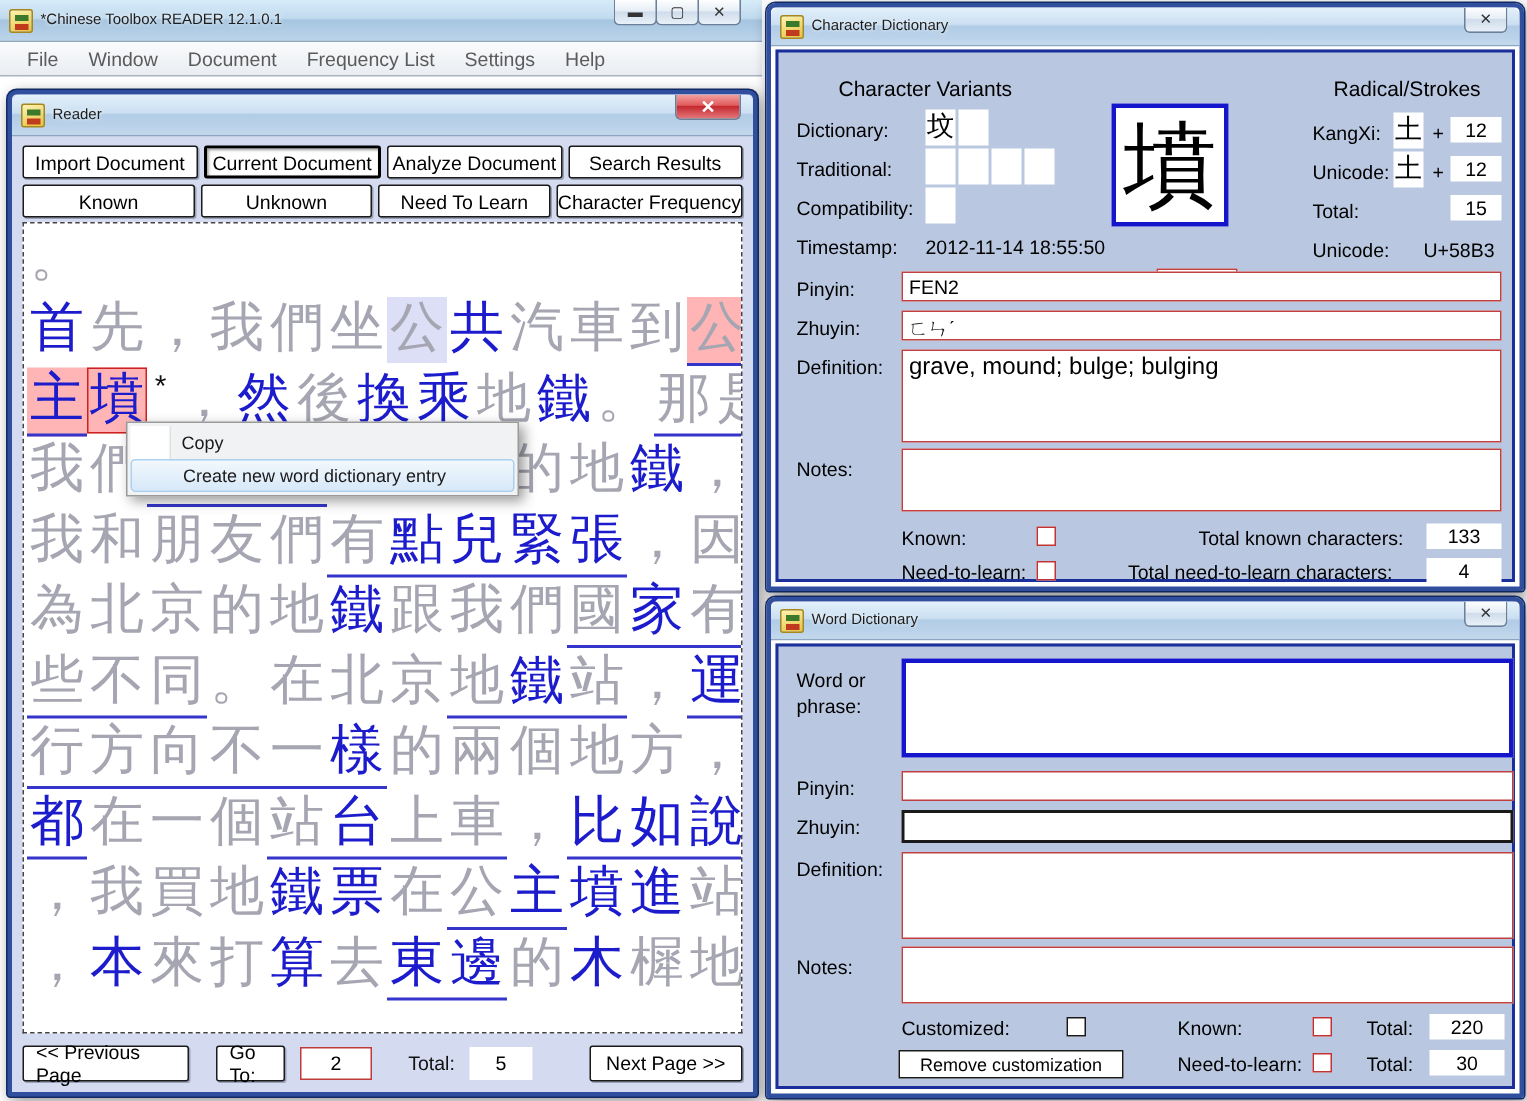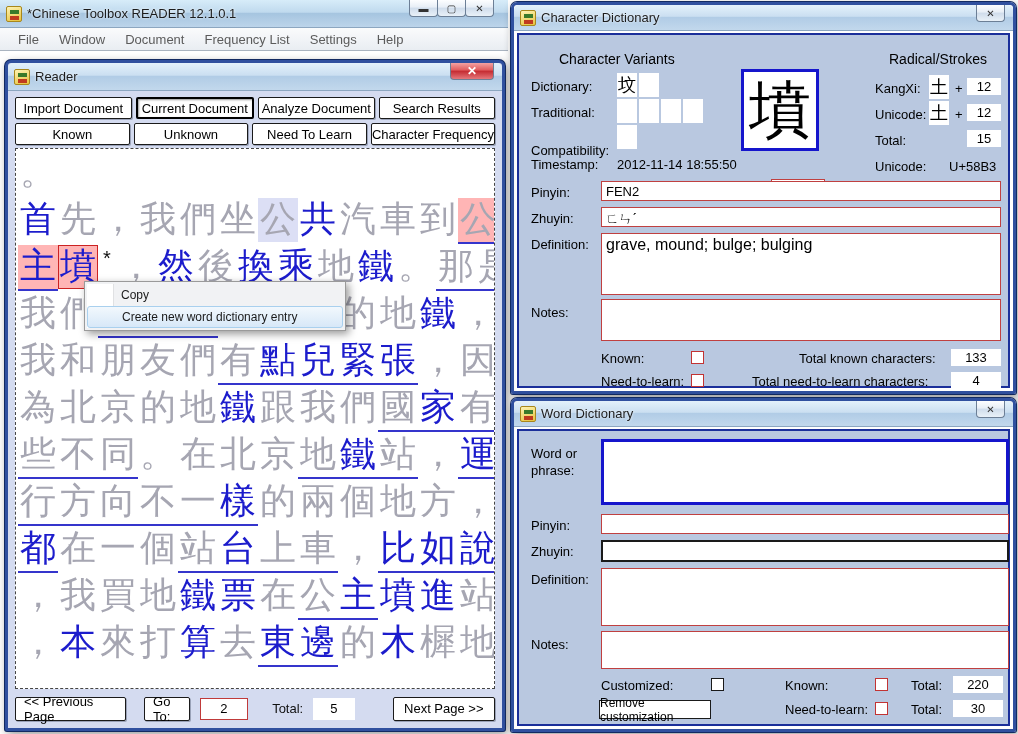--- a/index.html
+++ b/index.html
@@ -14,21 +14,21 @@
   }
   .abs { position:absolute; }
 
   
   .titlebar {
     position:absolute; left:0; top:0; right:0; height:26px;
     background:linear-gradient(180deg,#e3f1fb 0%,#cbdff1 45%,#b1cce6 50%,#c2d8ec 100%);
     border-bottom:1px solid #8ca6c0; border-radius:5px 5px 0 0;
     display:flex; align-items:center; padding:0 6px; gap:5px;
   }
-  .titletext { font-size:13px; color:#1c1c1c; text-shadow:0 0 3px #fff; white-space:nowrap; }
+  .titletext { font-size:10px; color:#1c1c1c; text-shadow:0 0 3px #fff; white-space:nowrap; }
   .appicon { width:16px; height:16px; background:linear-gradient(160deg,#fdf3b3,#e7c23c); border:1px solid #a8871c; border-radius:2px; position:relative; flex:0 0 auto; }
   .appicon::after { content:""; position:absolute; left:3px; top:9px; width:9px; height:4px; background:#c03a1e; }
   .appicon::before { content:""; position:absolute; left:3px; top:3px; width:9px; height:4px; background:#3a7a2a; }
   .capbtns { position:absolute; top:0; display:flex; }
   .capbtn {
     width:29px; height:17px; border:1px solid #6c7f96; border-top:none; border-radius:0 0 4px 4px;
     background:linear-gradient(180deg,#fdfeff 0%,#e7eef6 45%,#cfdceb 50%,#e9f1f8 100%);
     display:flex; align-items:center; justify-content:center;
     font-size:10px; color:#333; margin-left:-1px;
   }
@@ -337,21 +337,21 @@
     <div class="lbl" style="left:12px;top:44px;">Dictionary:</div>
     <div class="charbox" style="left:98px;top:38px;">坟</div>
     <div class="charbox" style="left:120px;top:38px;"></div>
 
     <div class="lbl" style="left:12px;top:70px;">Traditional:</div>
     <div class="charbox" style="left:98px;top:64px;"></div>
     <div class="charbox" style="left:120px;top:64px;"></div>
     <div class="charbox" style="left:142px;top:64px;"></div>
     <div class="charbox" style="left:164px;top:64px;"></div>
 
-    <div class="lbl" style="left:12px;top:108px;">Compatibility:</div>
+    <div class="lbl" style="left:12px;top:96px;">Compatibility:</div>
     <div class="charbox" style="left:98px;top:90px;"></div>
 
     <div class="lbl" style="left:12px;top:122px;">Timestamp:</div>
     <div class="lbl" style="left:98px;top:122px;">2012-11-14 18:55:50</div>
 
     <div class="lbl" style="left:356px;top:46px;">KangXi:</div>
     <div class="charbox" style="left:410px;top:40px;">土</div>
     <div class="plus" style="left:436px;top:46px;">+</div>
     <div class="vbox" style="left:448px;top:43px;width:34px;">12</div>
 
@@ -414,19 +414,19 @@
     <div class="lbl" style="left:12px;top:206px;">Notes:</div>
     <div class="field red" style="left:82px;top:200px;width:408px;height:38px;"></div>
 
     <div class="lbl" style="left:82px;top:247px;">Customized:</div>
     <div class="cb black" style="left:192px;top:247px;"></div>
     <div class="lbl" style="left:266px;top:247px;">Known:</div>
     <div class="cb red" style="left:356px;top:247px;"></div>
     <div class="lbl" style="left:392px;top:247px;">Total:</div>
     <div class="vbox" style="left:434px;top:245px;width:50px;">220</div>
 
-    <div id="remove-customization" style="left:80px;top:269px;width:112px;height:19px;">Remove customization</div>
+    <div id="remove-customization" style="left:80px;top:269px;width:150px;height:19px;">Remove customization</div>
     <div class="lbl" style="left:266px;top:271px;">Need-to-learn:</div>
     <div class="cb red" style="left:356px;top:271px;"></div>
     <div class="lbl" style="left:392px;top:271px;">Total:</div>
     <div class="vbox" style="left:434px;top:269px;width:50px;">30</div>
   </div>
 </div>
 
 </body></html>

